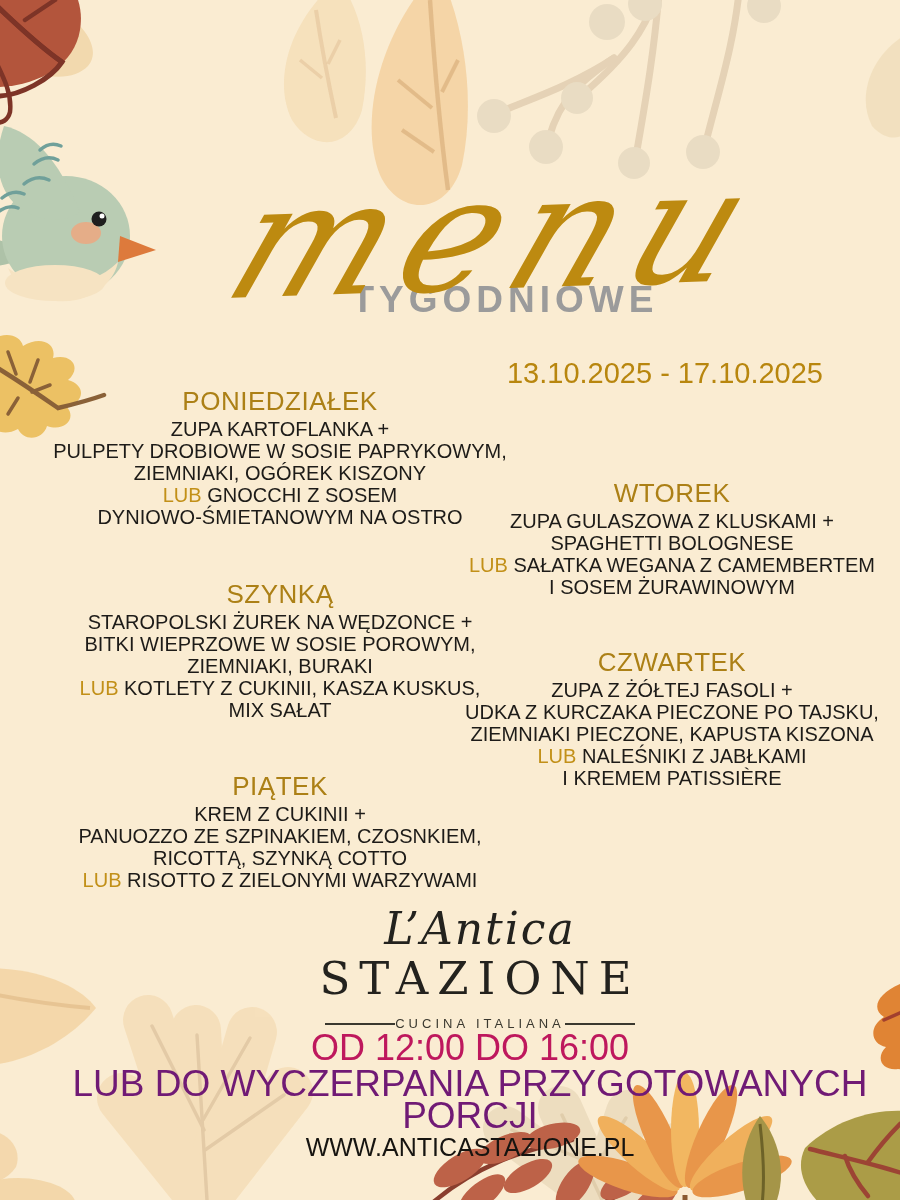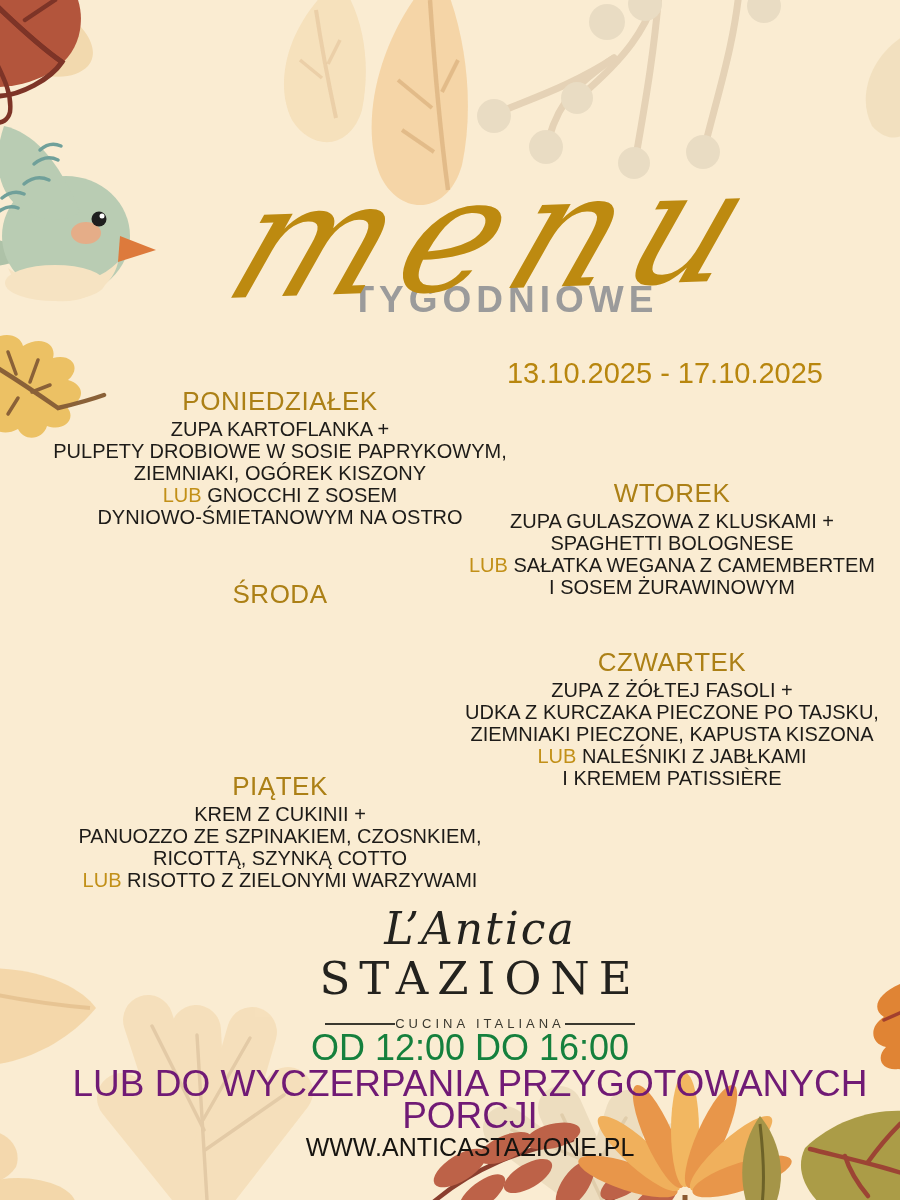--- a/index.html
+++ b/index.html
@@ -97,21 +97,21 @@
   .tag-rule { width: 70px; height: 2px; background: #3a382f; }
 
   
   .footer {
     position: absolute; top: 1028px; left: 0; right: 0;
     padding-left: 40px;
     text-align: center;
   }
   .footer-hours {
     font-size: 36px; line-height: 40px;
-    color: #15803d;
+    color: #be185d;
   }
   .footer-note {
     font-size: 37px; line-height: 32px;
     color: #701a75;
   }
   .footer-site {
     font-size: 25px; line-height: 30px;
     color: #161410;
   }
 </style>
@@ -303,21 +303,28 @@
       <div class="day-lines">
           <div class="menu-line">ZUPA KARTOFLANKA +</div>
           <div class="menu-line">PULPETY DROBIOWE W SOSIE PAPRYKOWYM,</div>
           <div class="menu-line">ZIEMNIAKI, OGÓREK KISZONY</div>
           <div class="menu-line"><span class="lub">LUB </span>GNOCCHI Z SOSEM</div>
           <div class="menu-line">DYNIOWO-ŚMIETANOWYM NA OSTRO</div>
         </div>
     </section>
 
     <section class="day day-wed">
-      <h2 class="day-title">ŚRODA</h2>
+      <h2 class="day-title">SZYNKĄ</h2>
+      <div class="day-lines">
+          <div class="menu-line">STAROPOLSKI ŻUREK NA WĘDZONCE +</div>
+          <div class="menu-line">BITKI WIEPRZOWE W SOSIE POROWYM,</div>
+          <div class="menu-line">ZIEMNIAKI, BURAKI</div>
+          <div class="menu-line"><span class="lub">LUB </span>KOTLETY Z CUKINII, KASZA KUSKUS,</div>
+          <div class="menu-line">MIX SAŁAT</div>
+        </div>
     </section>
 
     <section class="day day-thu">
       <h2 class="day-title">CZWARTEK</h2>
       <div class="day-lines">
           <div class="menu-line">ZUPA Z ŻÓŁTEJ FASOLI +</div>
           <div class="menu-line">UDKA Z KURCZAKA PIECZONE PO TAJSKU,</div>
           <div class="menu-line">ZIEMNIAKI PIECZONE, KAPUSTA KISZONA</div>
           <div class="menu-line"><span class="lub">LUB </span>NALEŚNIKI Z JABŁKAMI</div>
           <div class="menu-line">I KREMEM PATISSIÈRE</div>

